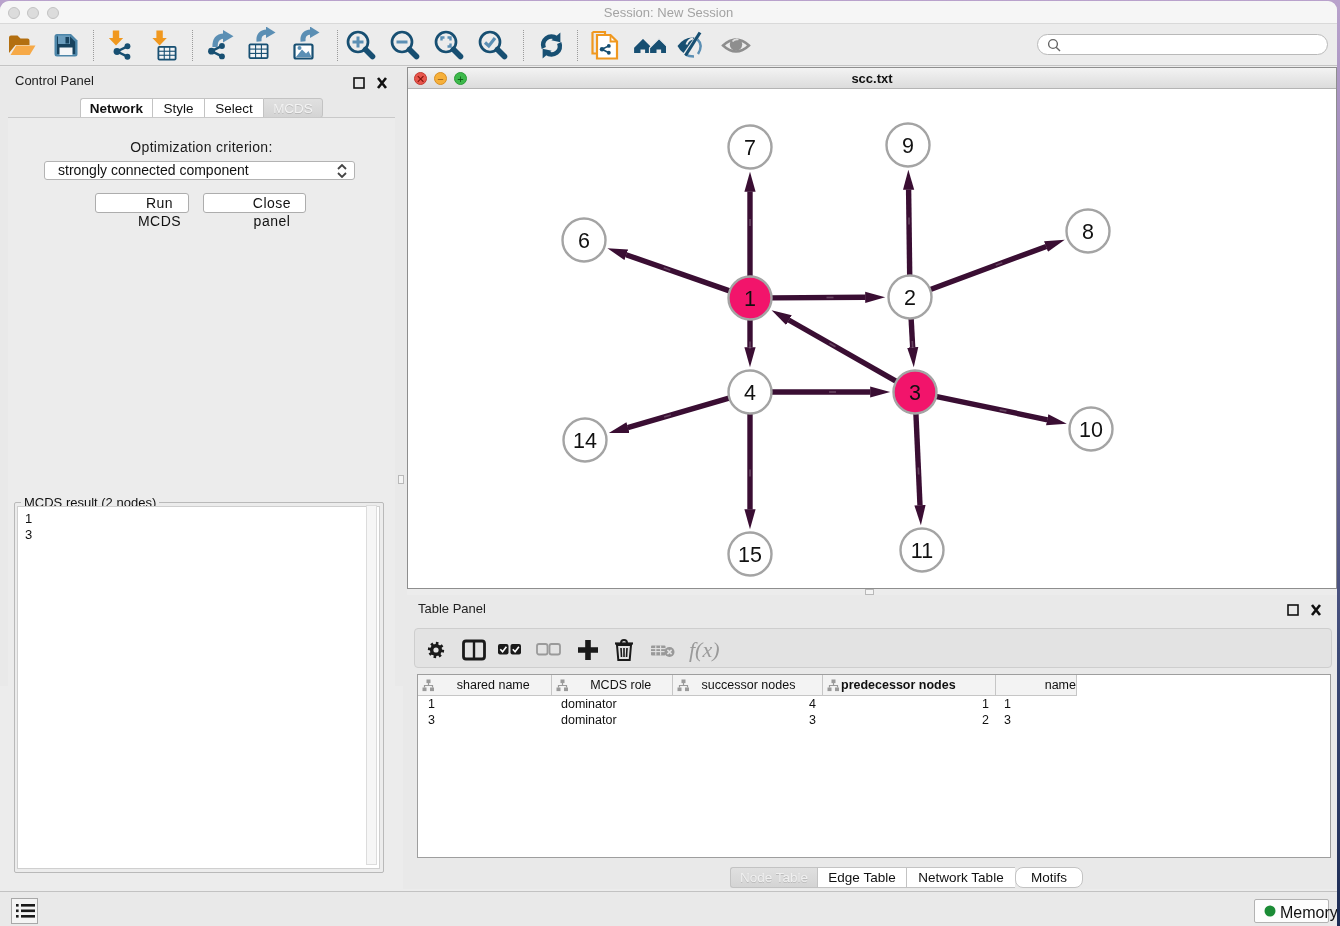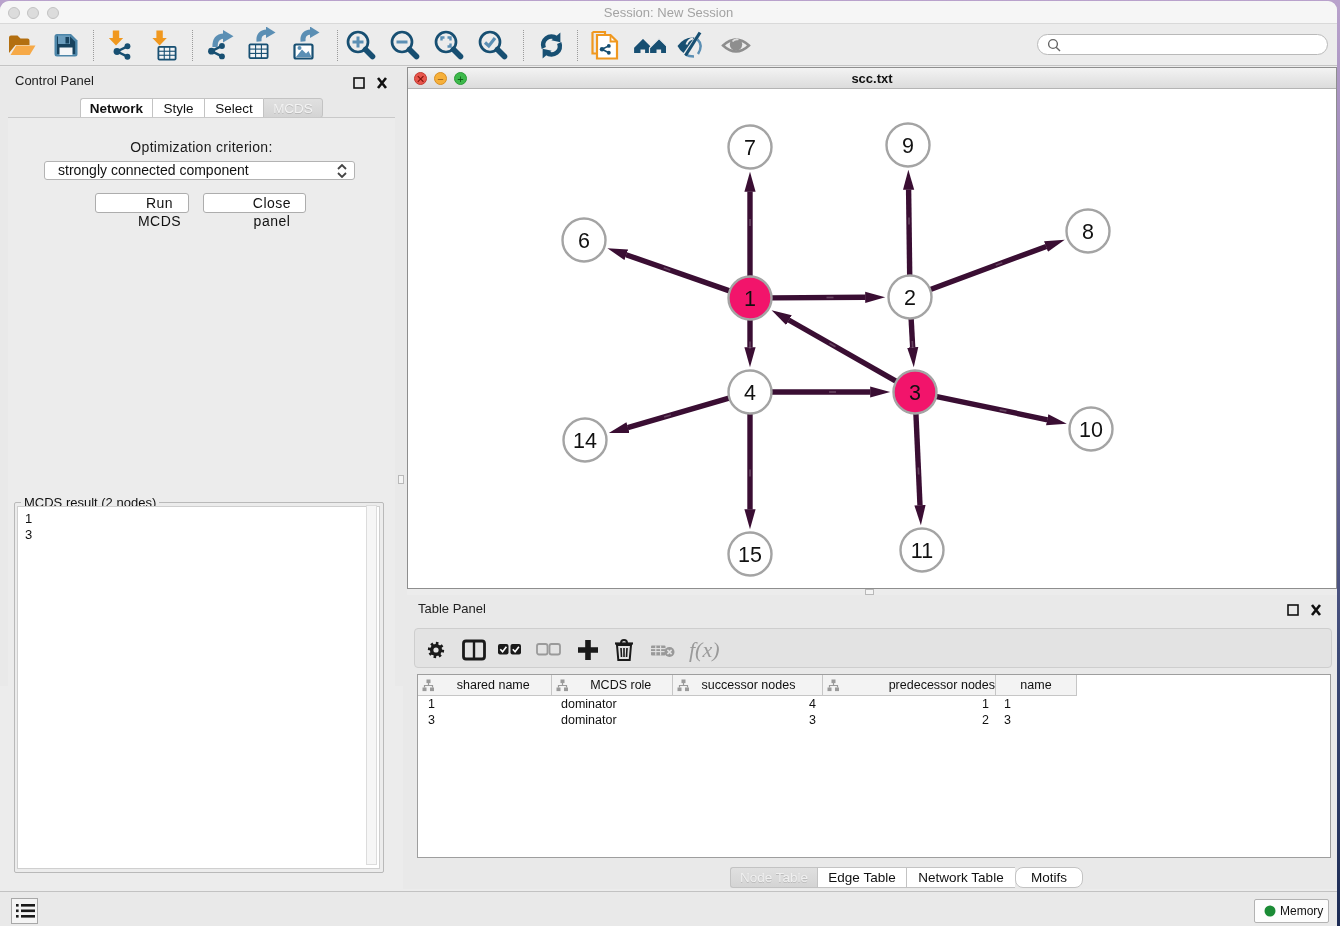--- a/index.html
+++ b/index.html
@@ -47,21 +47,21 @@
 .tbl { position:absolute; left:10px; top:79px; width:914px; height:184px; background:#fff; border:1px solid #9e9e9e; }
 .tbl-header { position:absolute; left:0; top:0; height:21px; background:#f3f3f3; border-bottom:1px solid #c6c6c6; border-right:1px solid #c6c6c6; font-size:12.5px; color:#111; }
 .tbl-cell { position:absolute; font-size:12.5px; color:#111; height:16px; line-height:16px; }
 .btabs { position:absolute; left:288px; top:272px; height:21px; display:flex;padding-left:35px; }
 .btab { height:21px; font-size:13.5px; color:#111; background:#fff; border:1px solid #c3c3c3; border-right:none; display:flex; align-items:center; justify-content:center; }
 .btab.sel { background:linear-gradient(#e0e0e0,#d4d4d4); color:#f0f0f0; text-shadow:0 1px 0 #bbb; border-radius:3px 0 0 3px; }
 .btab:last-child { border-right:1px solid #c3c3c3; border-radius:0 3px 3px 0; }
 
 .statusbar { position:absolute; left:0; top:890px; width:1337px; height:36px; background:#e9e9e9; border-top:1px solid #c2c2c2; }
 .listbtn { position:absolute; left:11px; top:6px; width:27px; height:26px; background:#f4f4f4; border:1px solid #a8a8a8; }
-.membtn { position:absolute; right:8px; top:7px; width:75px; height:24px; background:#fdfdfd; border:1px solid #b3b3b3; border-radius:2px; font-size:12px; color:#111; }
+.membtn { position:absolute; right:8px; top:7px; width:75px; height:24px; background:#fdfdfd; border:1px solid #b3b3b3; border-radius:2px; font-size:16px; color:#111; }
 </style>
 </head>
 <body>
 <div class="window">
   <div class="titlebar">
     <div class="tl" style="left:8px;"></div>
     <div class="tl" style="left:27px;"></div>
     <div class="tl" style="left:47px;"></div>
     <div class="title-txt">Session: New Session</div>
   </div>
@@ -381,24 +381,24 @@
           </svg>
           <div style="position:absolute; left:18px; right:16px; top:3px; text-align:center;">successor nodes</div>
         </div>
         <div class="tbl-header" style="left:405px; width:173px;">
           <svg width="13" height="13" viewBox="0 0 13 13" style="position:absolute; left:4px; top:4px;">
             <rect x="4.5" y="0.5" width="4" height="3.6" fill="#9a9a9a"></rect>
             <rect x="0.5" y="8.5" width="4" height="3.6" fill="#9a9a9a"></rect>
             <rect x="8" y="8.5" width="4" height="3.6" fill="#9a9a9a"></rect>
             <path d="M6.5 4 v2.5 M2.5 8.5 v-2 h8 v2" fill="none" stroke="#9a9a9a" stroke-width="1.2"></path>
           </svg>
-          <div style="position:absolute; left:18px; right:0; top:3px; text-align:right;">predecessor nodes</div>
+          <div style="position:absolute; left:18px; right:0; top:3px; text-align:left;font-weight:bold;">predecessor nodes</div>
         </div>
         <div class="tbl-header" style="left:578px; width:81px;">
-          <div style="position:absolute; left:0; right:0; top:3px; text-align:center;">name</div>
+          <div style="position:absolute; left:0; right:0; top:3px; text-align:right;">name</div>
         </div>
         <div class="tbl-cell" style="left:10px; top:21px;">1</div>
         <div class="tbl-cell" style="left:143px; top:21px;">dominator</div>
         <div class="tbl-cell" style="left:255px; width:143px; top:21px; text-align:right;">4</div>
         <div class="tbl-cell" style="left:405px; width:166px; top:21px; text-align:right;">1</div>
         <div class="tbl-cell" style="left:586px; top:21px;">1</div>
         <div class="tbl-cell" style="left:10px; top:37px;">3</div>
         <div class="tbl-cell" style="left:143px; top:37px;">dominator</div>
         <div class="tbl-cell" style="left:255px; width:143px; top:37px; text-align:right;">3</div>
         <div class="tbl-cell" style="left:405px; width:166px; top:37px; text-align:right;">2</div>

